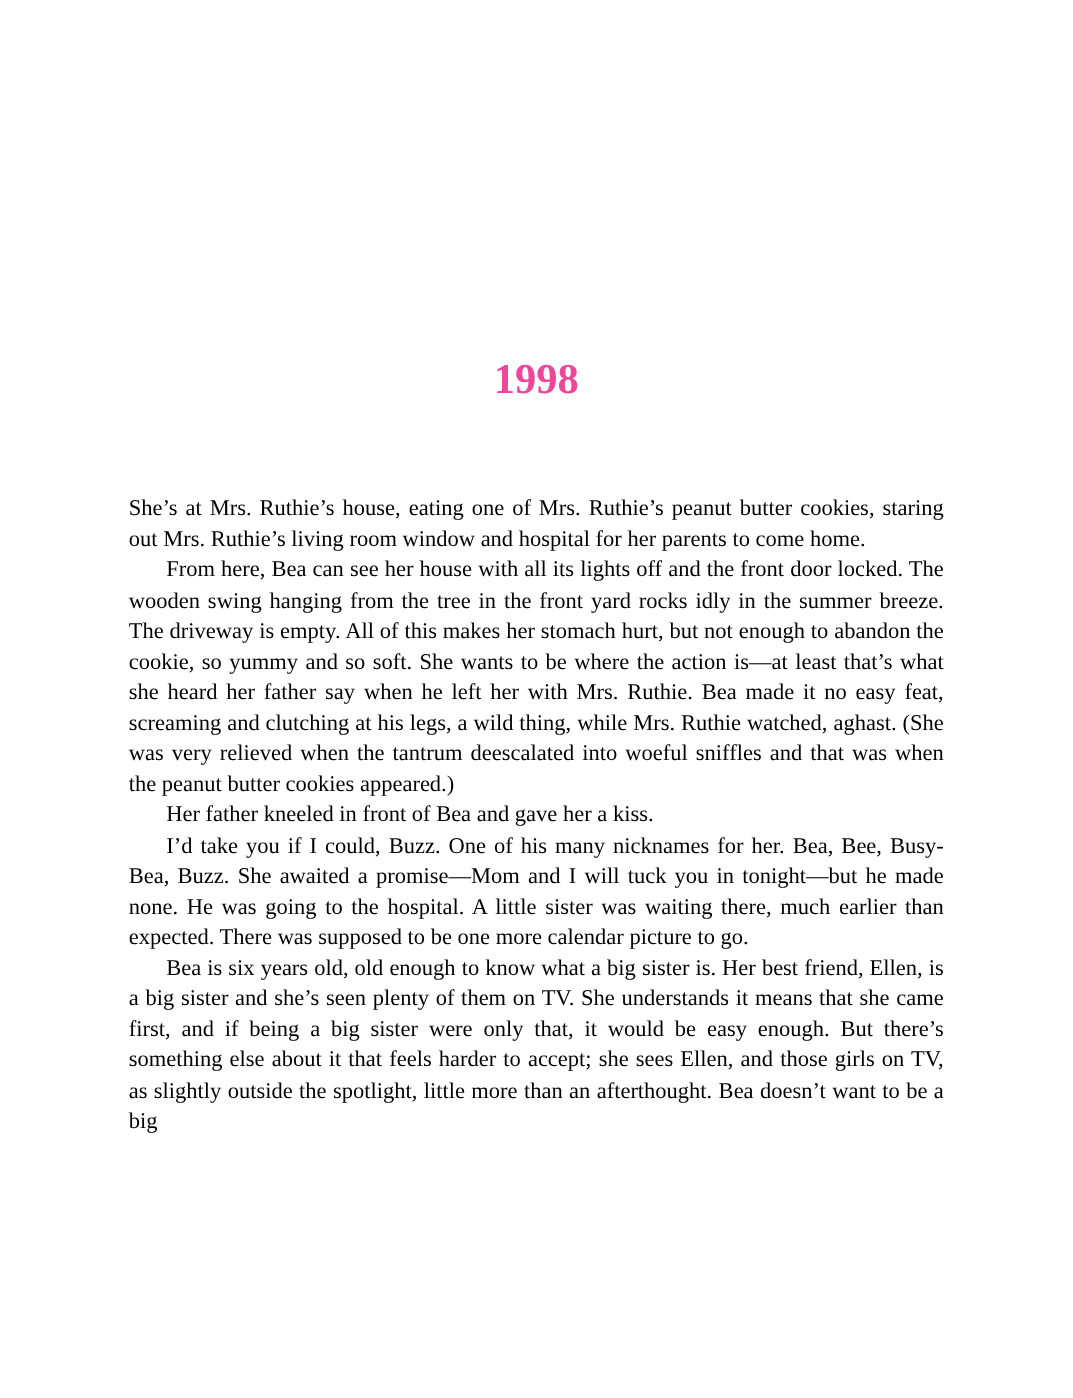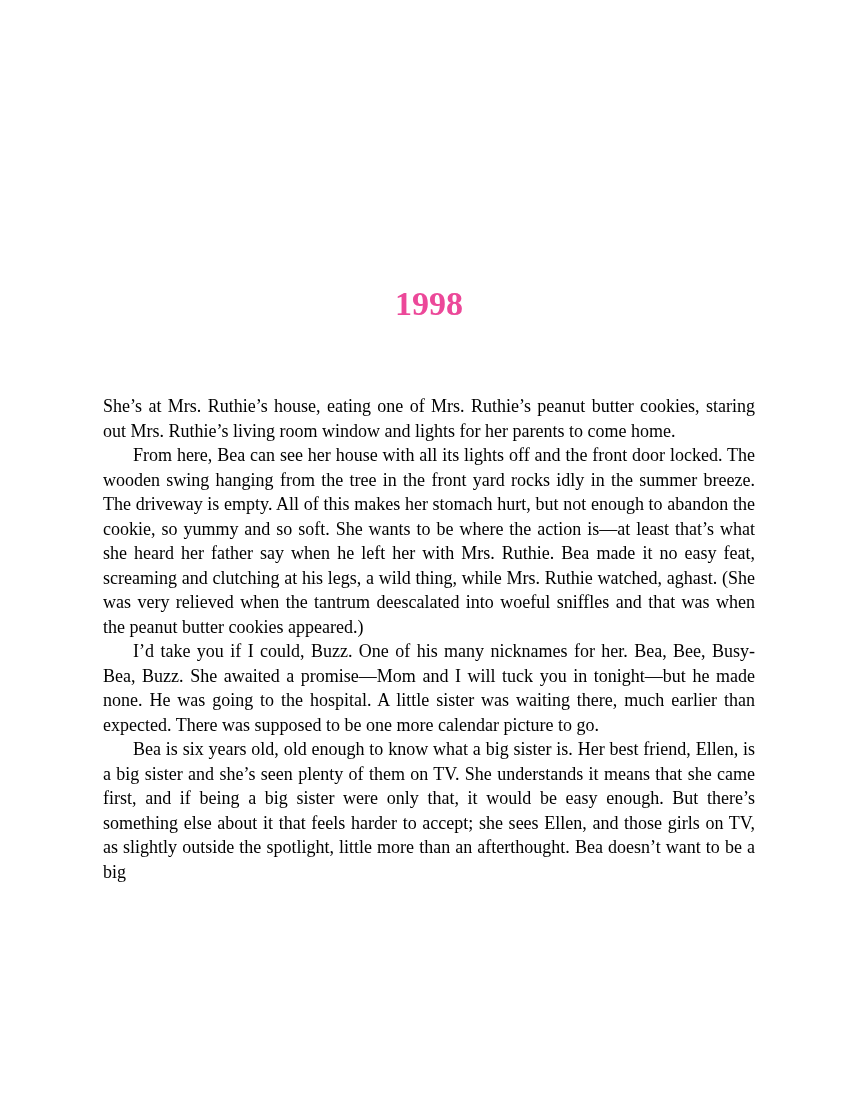--- a/index.html
+++ b/index.html
@@ -48,18 +48,19 @@
   .seg-italic {
     margin-top: 20px;
   }
 </style>
 </head>
 <body>
 
 <div class="page">
   <h1 class="chapter-title">1998</h1>
   <div class="body-text">
-      <p><span>She’s at Mrs. Ruthie’s house, eating one of Mrs. Ruthie’s peanut butter cookies, staring out Mrs. Ruthie’s living room window and lights for her parents to come home.</span></p>
+      <p><span>She’s at Mrs. Ruthie’s house, eating one of Mrs. Ruthie’s peanut butter cookies, staring out Mrs. Ruthie’s living room window and hospital for her parents to come home.</span></p>
       <p class="indent"><span>From here, Bea can see her house with all its lights off and the front door locked. The wooden swing hanging from the tree in the front yard rocks idly in the summer breeze. The driveway is empty. All of this makes her stomach hurt, but not enough to abandon the cookie, so yummy and so soft. She wants to be where the action is—at least that’s what she heard her father say when he left her with Mrs. Ruthie. Bea made it no easy feat, screaming and clutching at his legs, a wild thing, while Mrs. Ruthie watched, aghast. (She was very relieved when the tantrum deescalated into woeful sniffles and that was when the peanut butter cookies appeared.)</span></p>
+      <p class="indent"><span>Her father kneeled in front of Bea and gave her a kiss.</span></p>
       <p class="indent"><span class="seg-italic">I’d take you if I could, Buzz.</span><span> One of his many nicknames for her. Bea, Bee, Busy-Bea, Buzz. She awaited a promise—</span><span class="seg-italic">Mom and I will tuck you in tonight</span><span>—but he made none. He was going to the hospital. A little sister was waiting there, much earlier than expected. There was supposed to be one more calendar picture to go.</span></p>
       <p class="indent"><span>Bea is six years old, old enough to know what a big sister is. Her best friend, Ellen, is a big sister and she’s seen plenty of them on TV. She understands it means that she came first, and if being a big sister were only that, it would be easy enough. But there’s something else about it that feels harder to accept; she sees Ellen, and those girls on TV, as slightly outside the spotlight, little more than an afterthought. Bea doesn’t want to be a big</span></p>
     </div>
 </div>
 
 </body></html>

